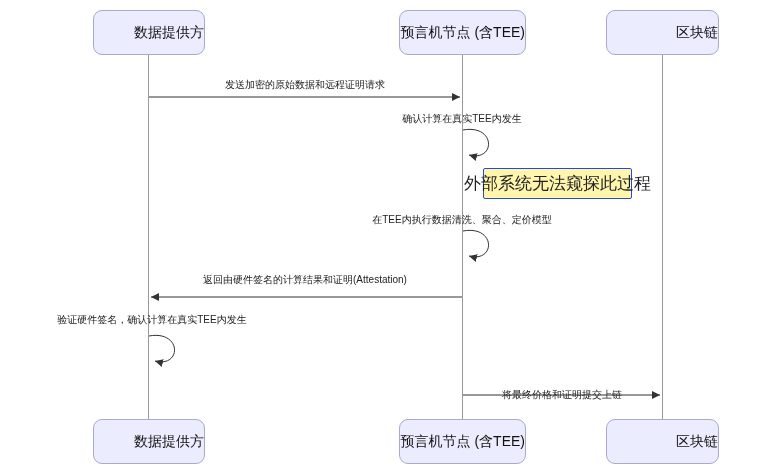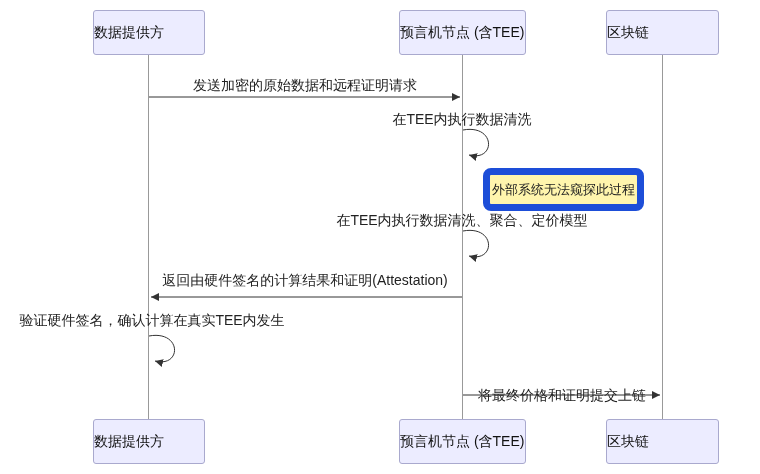--- a/index.html
+++ b/index.html
@@ -21,49 +21,49 @@
     position: absolute;
     left: 0;
     top: 0;
     pointer-events: none;
   }
   .actor {
     position: absolute;
     height: 43px;
     background: #ECECFF;
     border: 1px solid #A9A9CE;
-    border-radius: 3px;
+    border-radius: 9px;
     display: flex;
     align-items: center;
-    justify-content: flex-start;
+    justify-content: flex-end;
     font-size: 14px;
     color: #111111;
     box-sizing: content-box;
   }
   .msg {
     position: absolute;
     text-align: center;
-    font-size: 14px;
+    font-size: 10px;
     line-height: 18px;
     color: #222222;
     white-space: nowrap;
   }
   .note {
     position: absolute;
     left: 483px;
     top: 168px;
     width: 147px;
     height: 29px;
     background: #FFF5AD;
-    border: 7px solid #1d4ed8;
-    border-radius: 8px;
+    border: 1px solid #1d4ed8;
+    border-radius: 2px;
     display: flex;
     align-items: center;
     justify-content: center;
-    font-size: 13px;
+    font-size: 17px;
     color: #222222;
     white-space: nowrap;
   }
 </style>
 </head>
 <body>
 
 <div class="canvas">
 
   <svg class="overlay" width="760" height="474" viewBox="0 0 760 474">
@@ -94,21 +94,21 @@
   </div>
   <div class="actor" style="left:399px; top:10px; width:125px;">
     <span>预言机节点 (含TEE)</span>
   </div>
   <div class="actor" style="left:606px; top:10px; width:111px;">
     <span>区块链</span>
   </div>
 
   <div class="msg" style="left:149px; top:76px; width:312px;">发送加密的原始数据和远程证明请求</div>
 
-  <div class="msg" style="left:312px; top:110px; width:300px;">在TEE内执行数据清洗</div>
+  <div class="msg" style="left:312px; top:110px; width:300px;">确认计算在真实TEE内发生</div>
 
   <div class="note">
     <span>外部系统无法窥探此过程</span>
   </div>
 
   <div class="msg" style="left:149px; top:271px; width:312px;">返回由硬件签名的计算结果和证明(Attestation)</div>
 
   <div class="msg" style="left:312px; top:211px; width:300px;">在TEE内执行数据清洗、聚合、定价模型</div>
 
   <div class="msg" style="left:2px; top:311px; width:300px;text-align:center;">验证硬件签名，确认计算在真实TEE内发生</div>

